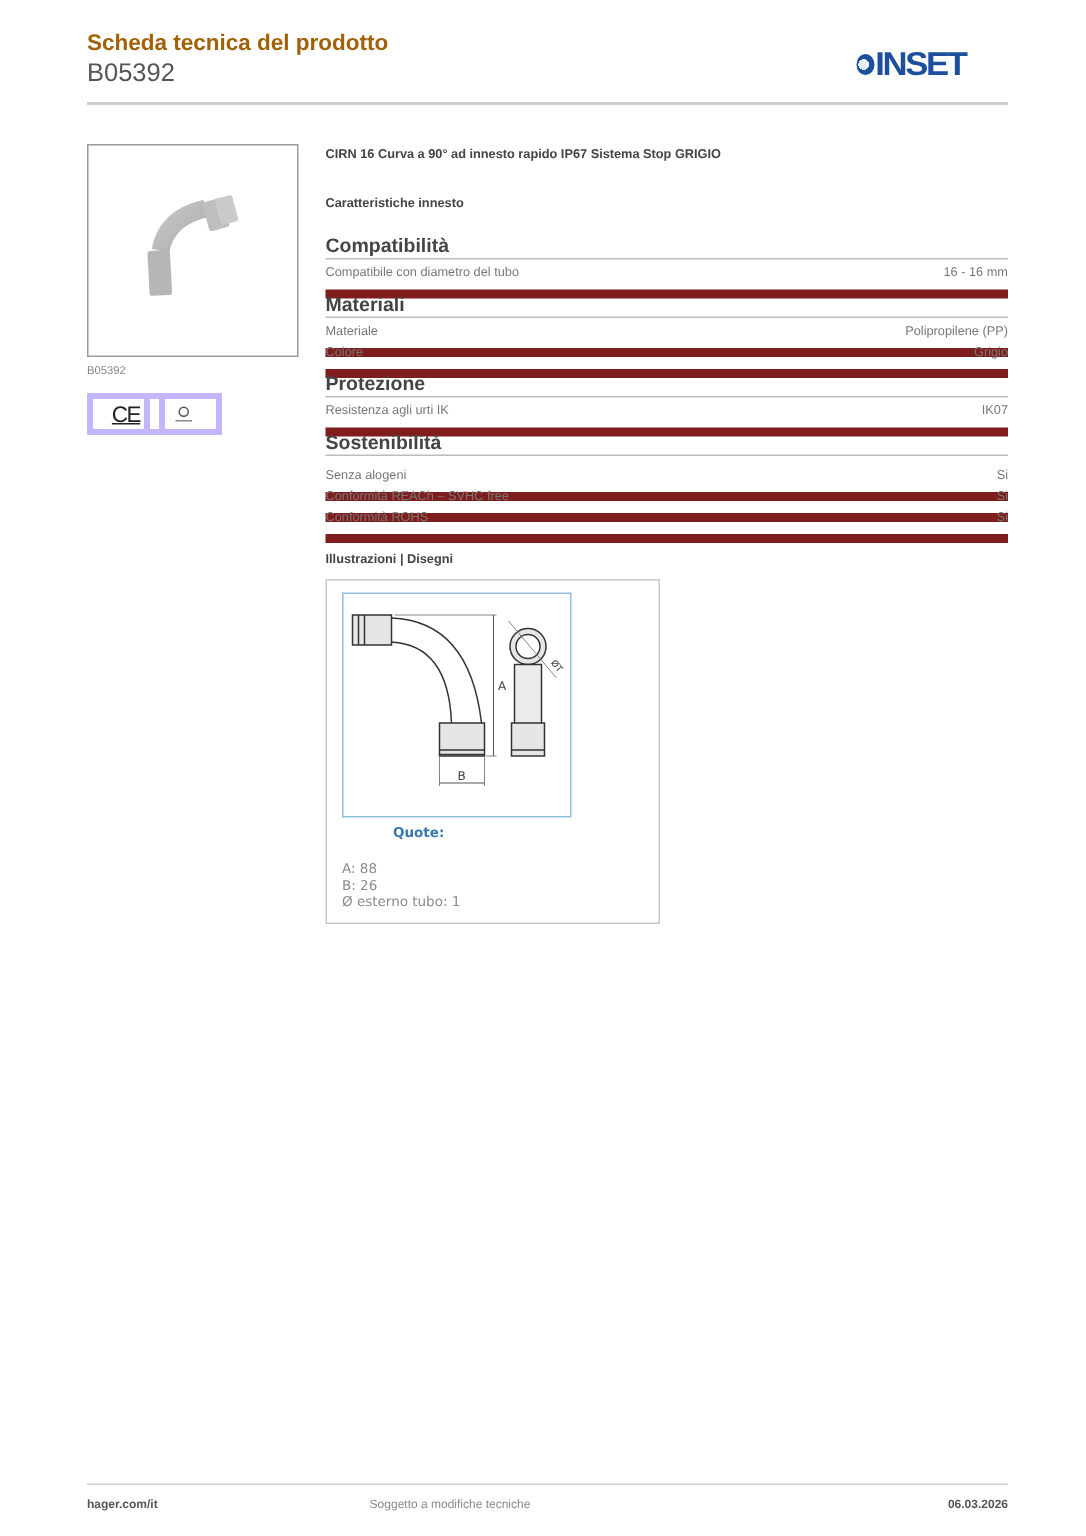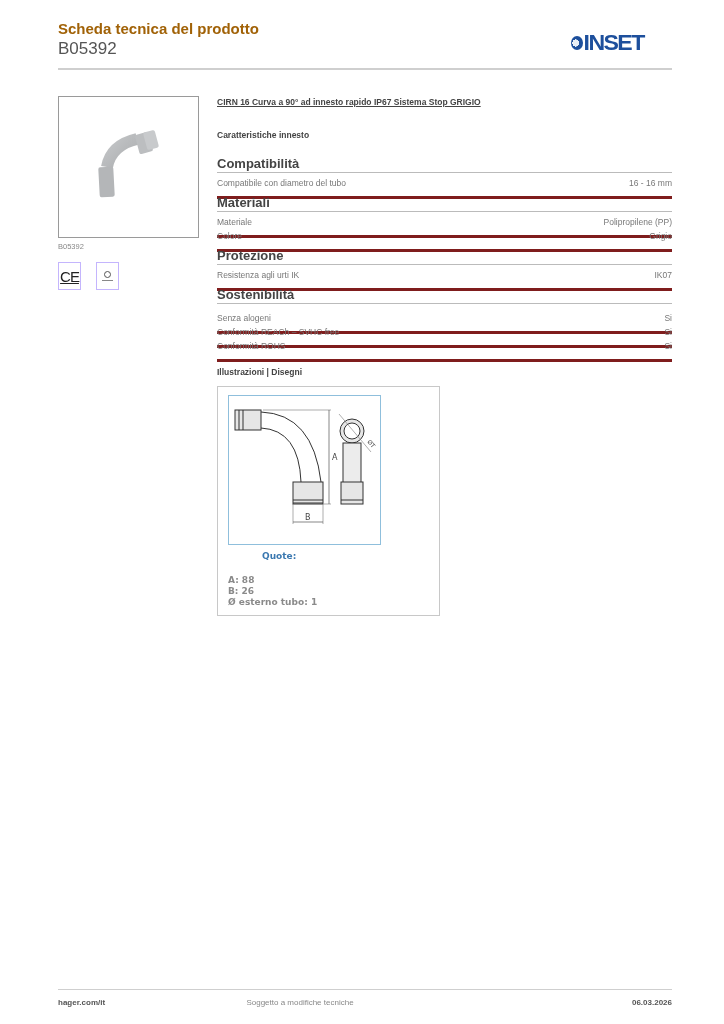--- a/index.html
+++ b/index.html
@@ -6,34 +6,34 @@
   body { width: 724px; height: 1024px; position: relative; font-family: "Liberation Sans", sans-serif; color: #555; overflow: hidden; }
   .header-title { position: absolute; left: 58px; top: 20px; font-size: 15px; font-weight: bold; color: #a16207; }
   .header-code { position: absolute; left: 58px; top: 39px; font-size: 17px; color: #555; }
   .logo { position: absolute; left: 571px; top: 33px; display: flex; align-items: center; }
   .logo-dot { width: 12px; height: 14px; border-radius: 50%; background: radial-gradient(circle at 40% 50%, #e8eef6 0 35%, #1d4f9c 36% 100%); margin-right: 2px; }
   .logo-text { font-family: "Liberation Sans", sans-serif; font-weight: bold; font-size: 22px; color: #1d4f9c; letter-spacing: -1.5px; transform: scaleX(1.05); line-height: 20px; }
   .header-rule { position: absolute; left: 58px; top: 68px; width: 614px; height: 2px; background: #cfcfcf; }
 
   .product-image { position: absolute; left: 58px; top: 96px; width: 141px; height: 142px; border: 1px solid #9a9a9a; box-sizing: border-box; }
   .product-code { position: absolute; left: 58px; top: 242px; font-size: 7.5px; color: #888; }
-  .cert { position: absolute; top: 262px; width: 23px; height: 28px; border: 1px solid #c4b5fd; box-sizing: border-box; display: flex; align-items: center; justify-content: center; text-decoration: underline; }
+  .cert { position: absolute; top: 262px; width: 52px; height: 28px; border: 4px solid #c4b5fd; box-sizing: border-box; display: flex; align-items: center; justify-content: center; text-decoration: underline; }
   .cert-ce { left: 58px; font-size: 15px; color: #222; letter-spacing: -1px; }
   .cert-2 { left: 96px; flex-direction: column; }
   .cert-2 .dot { width: 7px; height: 7px; border-radius: 50%; border: 1.5px solid #555; box-sizing: border-box; }
   .cert-2 .ln { width: 11px; height: 1.5px; background: #888; margin-top: 2px; }
-  .product-name { position: absolute; left: 217px; top: 97px; font-size: 8.5px; font-weight: bold; color: #444; text-decoration: underline; }
+  .product-name { position: absolute; left: 217px; top: 97px; font-size: 8.5px; font-weight: bold; color: #444; }
   .section-caption { position: absolute; left: 217px; font-size: 8.5px; font-weight: bold; color: #444; }
   .group-title { position: absolute; left: 217px; width: 455px; font-size: 13px; font-weight: bold; color: #444; border-bottom: 1.5px solid #bbb; padding-bottom: 1px; }
-  .row { position: absolute; left: 217px; width: 455px; height: 30px; font-size: 8.5px; color: #777; display: flex; justify-content: space-between; align-items: center; border-bottom: 3px solid #7f1d1d; box-sizing: border-box; }
+  .row { position: absolute; left: 217px; width: 455px; height: 30px; font-size: 8.5px; color: #777; display: flex; justify-content: space-between; align-items: center; border-bottom: 6px solid #7f1d1d; box-sizing: border-box; }
 
   .drawing-box { position: absolute; left: 217px; top: 386px; width: 223px; height: 230px; border: 1px solid #c8c8c8; box-sizing: border-box; }
   .drawing-frame { position: absolute; left: 228px; top: 395px; width: 153px; height: 150px; border: 1px solid #8fbfdc; box-sizing: border-box; }
   .quote-title { position: absolute; left: 228px; top: 551px; font-family: "DejaVu Sans", sans-serif; font-size: 9px; font-weight: bold; color: #3a78b0; padding-left: 34px; }
-  .quote-line { position: absolute; left: 228px; font-family: "DejaVu Sans", sans-serif; font-size: 9px; color: #8a8a8a; font-weight: bold; }
+  .quote-line { position: absolute; left: 228px; font-family: "DejaVu Sans", sans-serif; font-size: 9px; color: #8a8a8a; }
 
   .footer-rule { position: absolute; left: 58px; top: 989px; width: 614px; height: 1px; background: #cfcfcf; }
   .footer-left { position: absolute; left: 58px; top: 998px; font-size: 8px; font-weight: bold; color: #555; }
   .footer-center { position: absolute; left: 0; width: 600px; text-align: center; top: 998px; font-size: 8px; color: #888; }
   .footer-right { position: absolute; right: 52px; top: 998px; font-size: 8px; font-weight: bold; color: #555; }
 </style>
 </head>
 <body>
 
 <div class="header-title">Scheda tecnica del prodotto</div>

